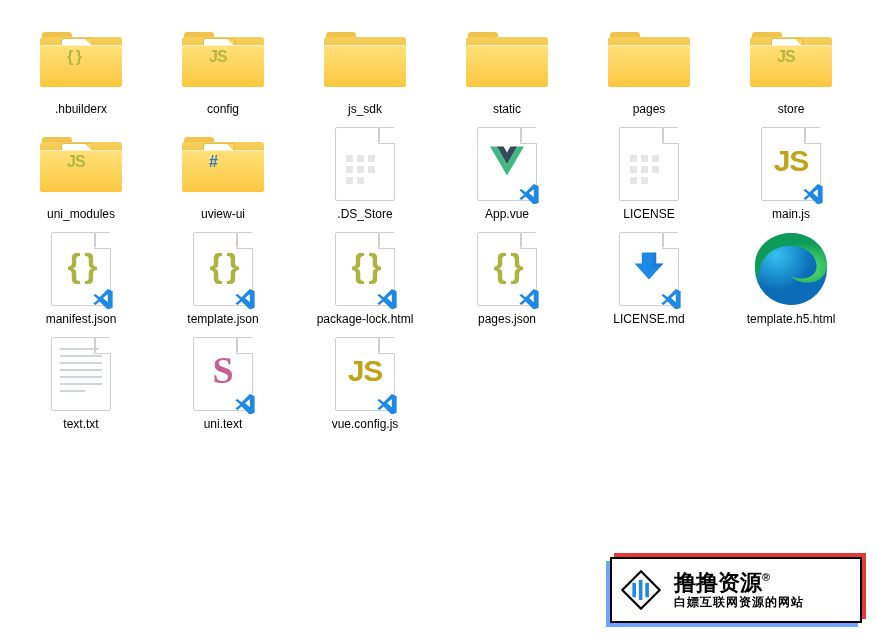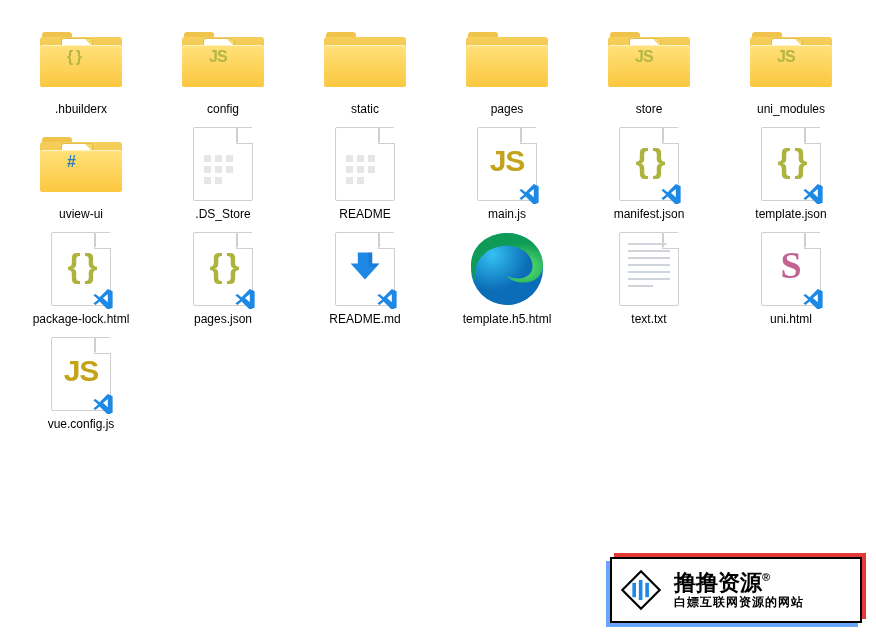--- a/index.html
+++ b/index.html
@@ -194,20 +194,29 @@
       </div>
       <div class="label">config</div>
     </div>
     <div class="item">
       <div class="icon-wrap">
         <div class="folder full">
           <div class="folder-back"></div>
           <div class="folder-front"></div>
         </div>
       </div>
+      <div class="label">js_sdk</div>
+    </div>
+    <div class="item">
+      <div class="icon-wrap">
+        <div class="folder full">
+          <div class="folder-back"></div>
+          <div class="folder-front"></div>
+        </div>
+      </div>
       <div class="label">static</div>
     </div>
     <div class="item">
       <div class="icon-wrap">
         <div class="folder full">
           <div class="folder-back"></div>
           <div class="folder-front"></div>
         </div>
       </div>
       <div class="label">pages</div>
@@ -258,35 +267,54 @@
             <span></span>
             <span></span>
             <span></span>
           </div>
         </div>
       </div>
       <div class="label">.DS_Store</div>
     </div>
     <div class="item">
       <div class="icon-wrap">
+        <div class="page">
+          <div class="page-fold"></div>
+          <div class="page-center vue-logo">
+            <svg viewBox="0 0 40 34">
+              <path fill="#34495e" d="M24 0L20 7 16 0H8l12 21L32 0z"></path>
+              <path fill="#41b883" d="M32 0L20 21 8 0H0l20 34L40 0z"></path>
+            </svg>
+          </div>
+          <div class="vscode-badge">
+            <svg viewBox="0 0 32 32">
+              <path fill="#1e88e5" d="M23 3l-12 12L5 10l-3 2 7 6-7 6 3 2 6-5 12 12 7-3V6l-7-3zM23 22l-7-6 7-6v12z"></path>
+            </svg>
+          </div>
+        </div>
+      </div>
+      <div class="label">App.vue</div>
+    </div>
+    <div class="item">
+      <div class="icon-wrap">
         <div class="page blank">
           <div class="page-fold"></div>
           <div class="dots">
             <span></span>
             <span></span>
             <span></span>
             <span></span>
             <span></span>
             <span></span>
             <span></span>
             <span></span>
           </div>
         </div>
       </div>
-      <div class="label">README</div>
+      <div class="label">LICENSE</div>
     </div>
     <div class="item">
       <div class="icon-wrap">
         <div class="page">
           <div class="page-fold"></div>
           <div class="page-center js-txt">JS</div>
           <div class="vscode-badge">
             <svg viewBox="0 0 32 32">
               <path fill="#1e88e5" d="M23 3l-12 12L5 10l-3 2 7 6-7 6 3 2 6-5 12 12 7-3V6l-7-3zM23 22l-7-6 7-6v12z"></path>
             </svg>
@@ -361,21 +389,21 @@
               <path fill="#1565c0" d="M20 34l16-18h-8V4h-4v16h8z" opacity=".35"></path>
             </svg>
           </div>
           <div class="vscode-badge">
             <svg viewBox="0 0 32 32">
               <path fill="#1e88e5" d="M23 3l-12 12L5 10l-3 2 7 6-7 6 3 2 6-5 12 12 7-3V6l-7-3zM23 22l-7-6 7-6v12z"></path>
             </svg>
           </div>
         </div>
       </div>
-      <div class="label">README.md</div>
+      <div class="label">LICENSE.md</div>
     </div>
     <div class="item">
       <div class="icon-wrap">
         <div class="edge-wrap">
           <svg viewBox="0 0 100 100">
             <defs>
               <radialGradient id="eg1" cx="30%" cy="30%">
                 <stop offset="0%" stop-color="#35c1f1"></stop>
                 <stop offset="100%" stop-color="#0b6db7"></stop>
               </radialGradient>
@@ -414,21 +442,21 @@
         <div class="page">
           <div class="page-fold"></div>
           <div class="page-center sass-s">S</div>
           <div class="vscode-badge">
             <svg viewBox="0 0 32 32">
               <path fill="#1e88e5" d="M23 3l-12 12L5 10l-3 2 7 6-7 6 3 2 6-5 12 12 7-3V6l-7-3zM23 22l-7-6 7-6v12z"></path>
             </svg>
           </div>
         </div>
       </div>
-      <div class="label">uni.html</div>
+      <div class="label">uni.text</div>
     </div>
     <div class="item">
       <div class="icon-wrap">
         <div class="page">
           <div class="page-fold"></div>
           <div class="page-center js-txt">JS</div>
           <div class="vscode-badge">
             <svg viewBox="0 0 32 32">
               <path fill="#1e88e5" d="M23 3l-12 12L5 10l-3 2 7 6-7 6 3 2 6-5 12 12 7-3V6l-7-3zM23 22l-7-6 7-6v12z"></path>
             </svg>

